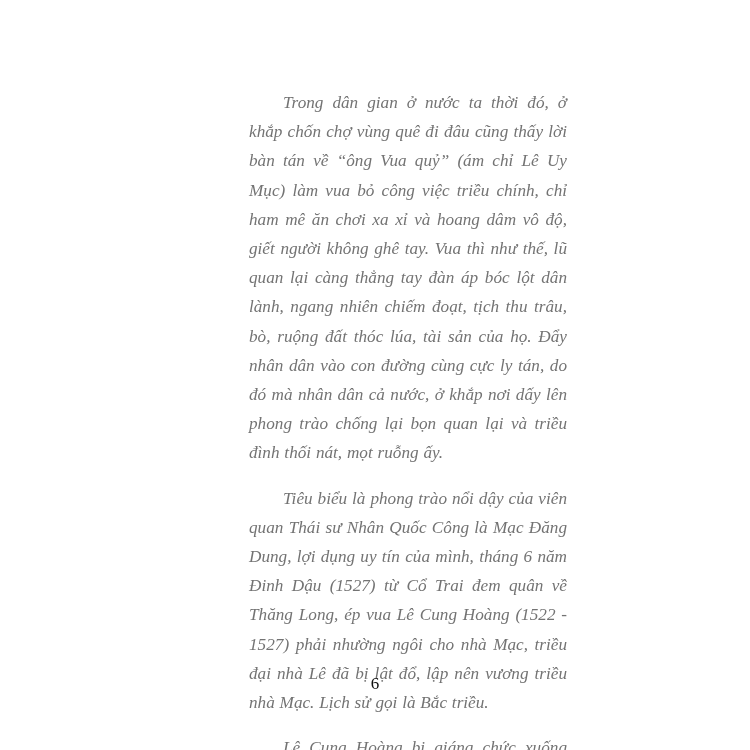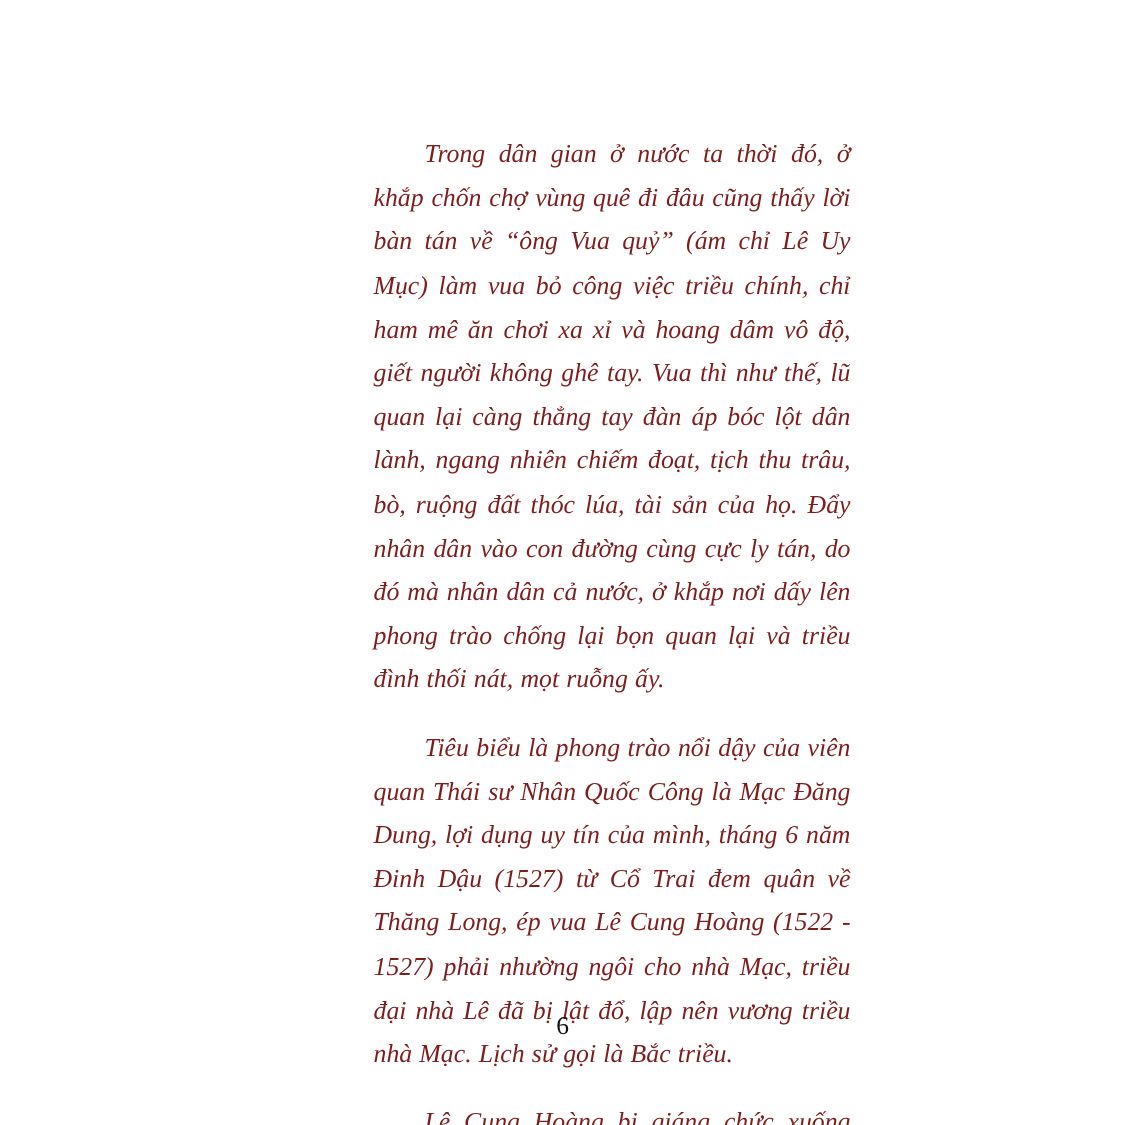--- a/index.html
+++ b/index.html
@@ -23,21 +23,21 @@
     position: absolute;
     left: 249px;
     top: 88px;
     width: 318px;
   }
   .para {
     margin: 0;
     font-size: 17.2px;
     line-height: 29.2px;
     font-style: italic;
-    color: #7f1d1d;
+    color: #737373;
     text-align: justify;
     text-indent: 34px;
     word-spacing: 0.5px;
   }
   .para + .para {
     margin-top: 16px;
   }
   .page-number {
     position: absolute;
     top: 674px;

